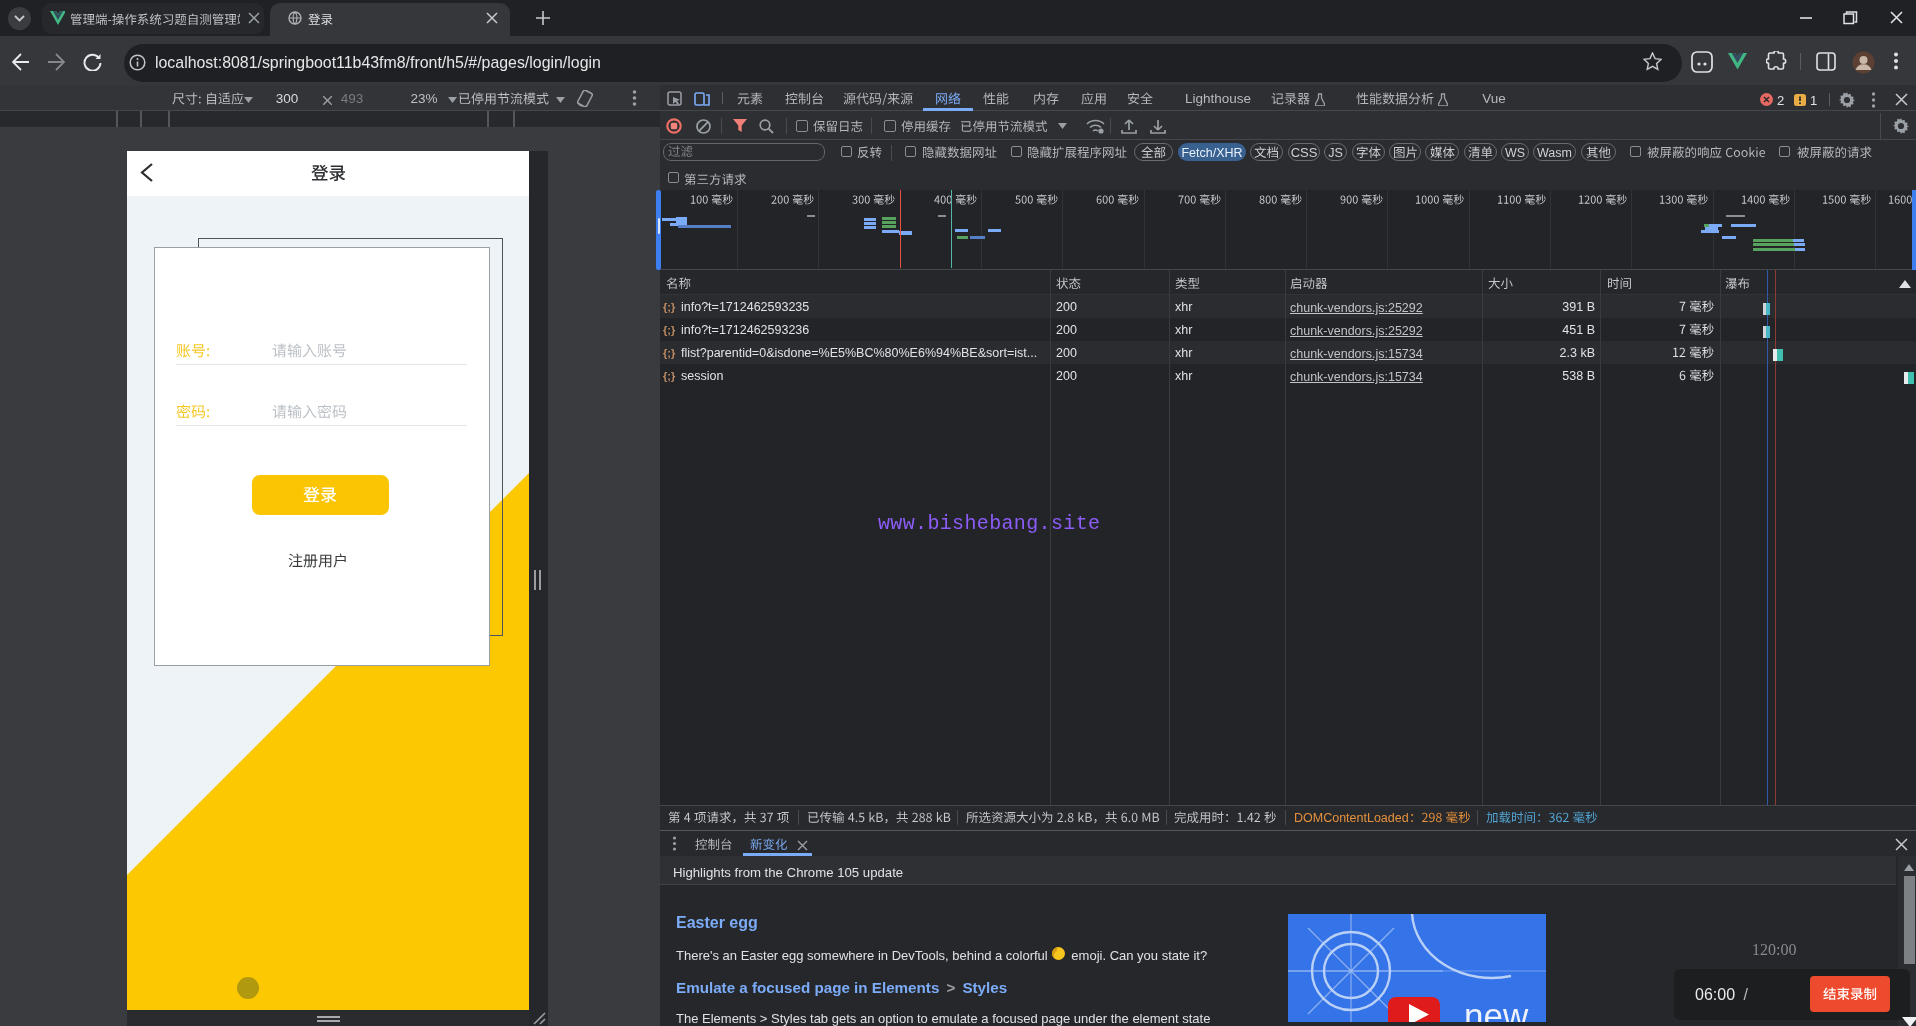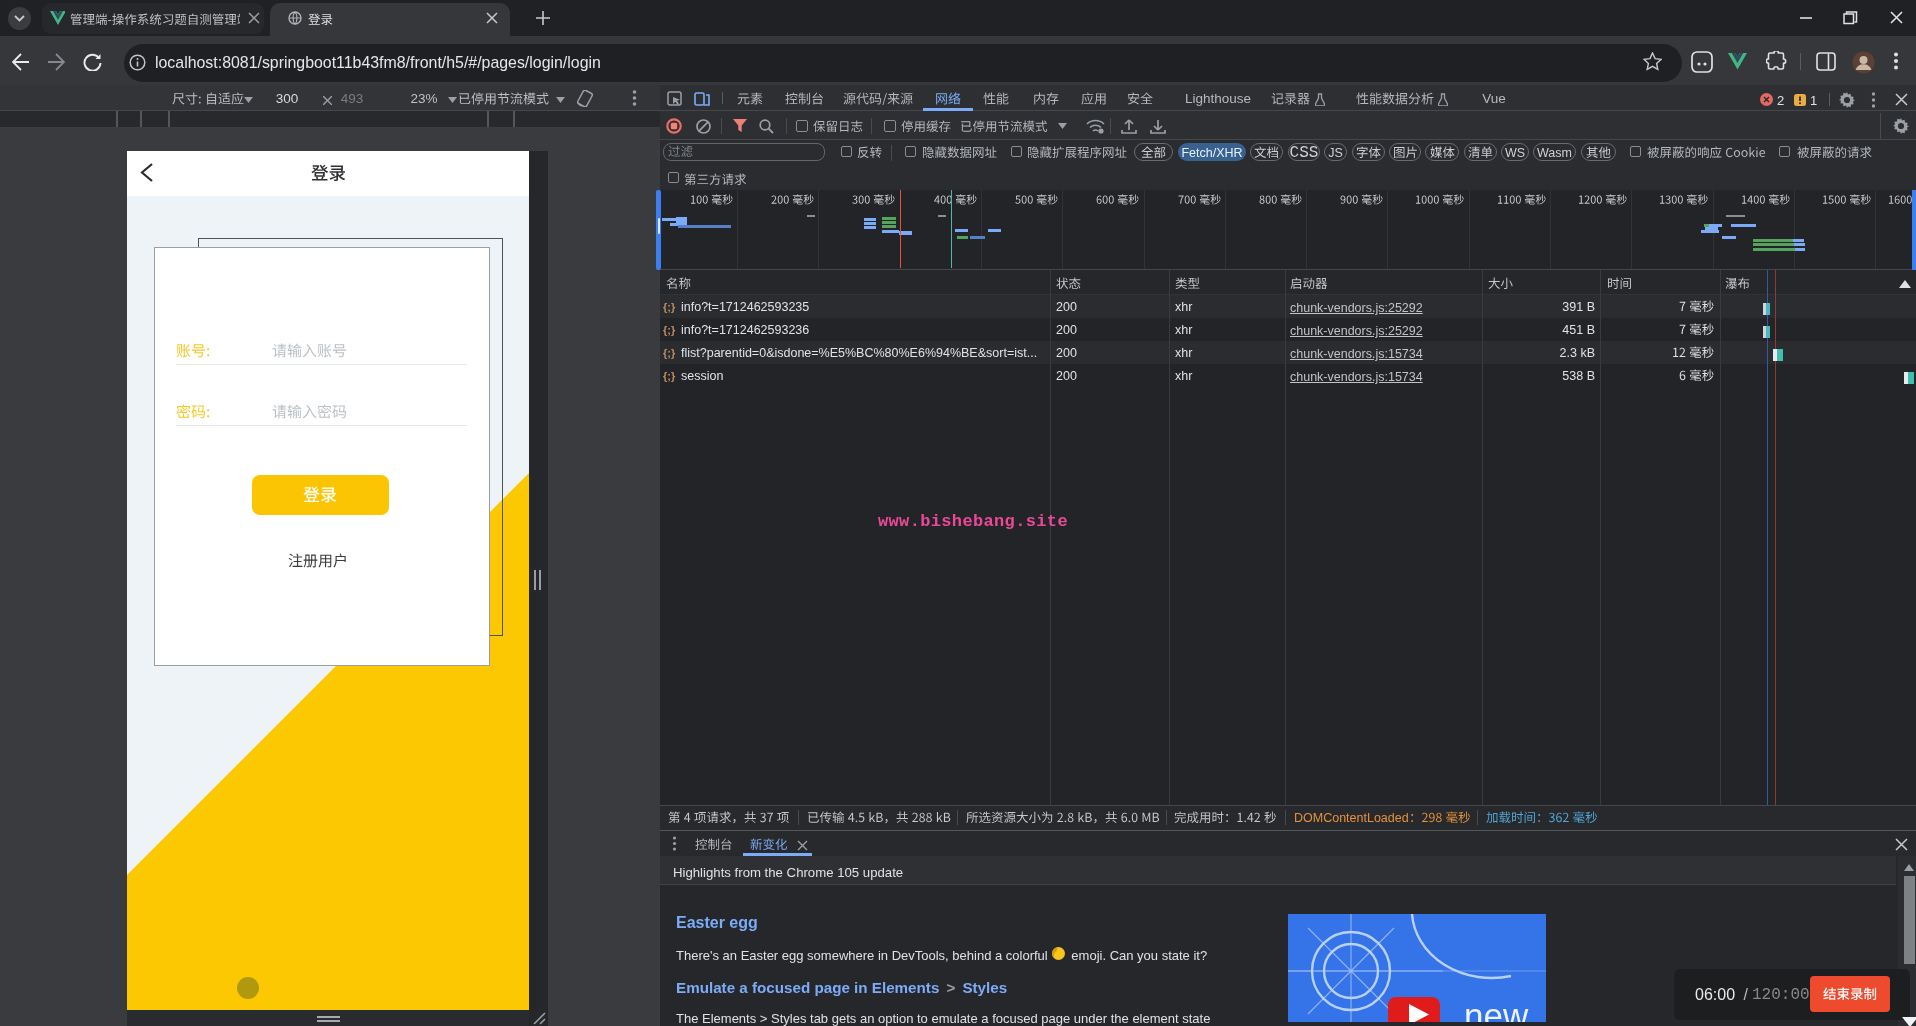--- a/index.html
+++ b/index.html
@@ -415,21 +415,21 @@
     <path transform="translate(1000.0,880.0) scale(1,-1)" d="M141 628C168 574 195 502 204 455L272 475C263 521 236 591 206 645ZM627 787V-78H694V718H855C828 639 789 533 751 448C841 358 866 284 866 222C867 187 860 155 840 143C829 136 814 133 799 132C779 132 751 132 722 135C734 114 741 83 742 64C771 62 803 62 828 65C852 68 874 74 890 85C923 108 936 156 936 215C936 284 914 363 824 457C867 550 913 664 948 757L897 790L885 787ZM247 826C262 794 278 755 289 722H80V654H552V722H366C355 756 334 806 314 844ZM433 648C417 591 387 508 360 452H51V383H575V452H433C458 504 485 572 508 631ZM109 291V-73H180V-26H454V-66H529V291ZM180 42V223H454V42Z"></path>
   </svg>
 <div class="a" style="left:1178px;top:143px;width:68px;height:18px;background:#38618f;border-radius:9px;"></div>
 <div class="a" style="left:1212.0px;top:147px;font-family:'Liberation Sans', sans-serif;font-size:12.5px;font-weight:400;color:#e8f0fe;white-space:pre;line-height:12.5px;transform:translateX(-50%);">Fetch/XHR</div>
 <div class="a" style="left:1250px;top:143px;width:33px;height:18px;border:1.2px solid #686b70;border-radius:9px;box-sizing:border-box;"></div>
 <svg style="position:absolute;left:1254.0px;top:146.0px" width="25.0" height="12.5" viewBox="0 0 2000.0 1000.0" fill="#cdd1d5">
     <path transform="translate(0.0,880.0) scale(1,-1)" d="M423 823C453 774 485 707 497 666L580 693C566 734 531 799 501 847ZM50 664V590H206C265 438 344 307 447 200C337 108 202 40 36 -7C51 -25 75 -60 83 -78C250 -24 389 48 502 146C615 46 751 -28 915 -73C928 -52 950 -20 967 -4C807 36 671 107 560 201C661 304 738 432 796 590H954V664ZM504 253C410 348 336 462 284 590H711C661 455 592 344 504 253Z"></path>
     <path transform="translate(1000.0,880.0) scale(1,-1)" d="M851 776C830 702 788 597 753 534L813 515C848 575 891 673 925 755ZM397 751C430 679 469 582 486 521L551 547C533 608 493 701 458 774ZM193 840V626H47V555H181C151 418 88 260 26 175C38 158 56 128 65 108C113 175 159 287 193 401V-79H264V424C295 374 332 312 347 279L393 337C375 365 291 482 264 516V555H390V626H264V840ZM369 63V-9H842V-71H916V471H694V837H621V471H392V398H842V269H404V201H842V63Z"></path>
   </svg>
 <div class="a" style="left:1288px;top:143px;width:32px;height:18px;border:1.2px solid #686b70;border-radius:9px;box-sizing:border-box;"></div>
-<div class="a" style="left:1304.0px;top:147px;font-family:Liberation Mono, monospace;font-size:16px;font-weight:400;color:#cdd1d5;white-space:pre;line-height:12.5px;transform:translateX(-50%);">CSS</div>
+<div class="a" style="left:1304.0px;top:147px;font-family:Liberation Sans, sans-serif;font-size:13px;font-weight:400;color:#cdd1d5;white-space:pre;line-height:12.5px;transform:translateX(-50%);">CSS</div>
 <div class="a" style="left:1324px;top:143px;width:23px;height:18px;border:1.2px solid #686b70;border-radius:9px;box-sizing:border-box;"></div>
 <div class="a" style="left:1335.5px;top:147px;font-family:'Liberation Sans', sans-serif;font-size:12.5px;font-weight:400;color:#cdd1d5;white-space:pre;line-height:12.5px;transform:translateX(-50%);">JS</div>
 <div class="a" style="left:1352px;top:143px;width:33px;height:18px;border:1.2px solid #686b70;border-radius:9px;box-sizing:border-box;"></div>
 <svg style="position:absolute;left:1356.0px;top:146.0px" width="25.0" height="12.5" viewBox="0 0 2000.0 1000.0" fill="#cdd1d5">
     <path transform="translate(0.0,880.0) scale(1,-1)" d="M460 363V300H69V228H460V14C460 0 455 -5 437 -6C419 -6 354 -6 287 -4C300 -24 314 -58 319 -79C404 -79 457 -78 492 -67C528 -54 539 -32 539 12V228H930V300H539V337C627 384 717 452 779 516L728 555L711 551H233V480H635C584 436 519 392 460 363ZM424 824C443 798 462 765 475 736H80V529H154V664H843V529H920V736H563C549 769 523 814 497 847Z"></path>
     <path transform="translate(1000.0,880.0) scale(1,-1)" d="M251 836C201 685 119 535 30 437C45 420 67 380 74 363C104 397 133 436 160 479V-78H232V605C266 673 296 745 321 816ZM416 175V106H581V-74H654V106H815V175H654V521C716 347 812 179 916 84C930 104 955 130 973 143C865 230 761 398 702 566H954V638H654V837H581V638H298V566H536C474 396 369 226 259 138C276 125 301 99 313 81C419 177 517 342 581 518V175Z"></path>
   </svg>
 <div class="a" style="left:1389px;top:143px;width:32px;height:18px;border:1.2px solid #686b70;border-radius:9px;box-sizing:border-box;"></div>
 <svg style="position:absolute;left:1392.5px;top:146.0px" width="25.0" height="12.5" viewBox="0 0 2000.0 1000.0" fill="#cdd1d5">
     <path transform="translate(0.0,880.0) scale(1,-1)" d="M375 279C455 262 557 227 613 199L644 250C588 276 487 309 407 325ZM275 152C413 135 586 95 682 61L715 117C618 149 445 188 310 203ZM84 796V-80H156V-38H842V-80H917V796ZM156 29V728H842V29ZM414 708C364 626 278 548 192 497C208 487 234 464 245 452C275 472 306 496 337 523C367 491 404 461 444 434C359 394 263 364 174 346C187 332 203 303 210 285C308 308 413 345 508 396C591 351 686 317 781 296C790 314 809 340 823 353C735 369 647 396 569 432C644 481 707 538 749 606L706 631L695 628H436C451 647 465 666 477 686ZM378 563 385 570H644C608 531 560 496 506 465C455 494 411 527 378 563Z"></path>
@@ -747,21 +747,21 @@
 <div class="a" style="left:1767px;top:270px;width:1px;height:535px;background:#2f5aa8;"></div>
 <div class="a" style="left:1775px;top:270px;width:1px;height:535px;background:#8f3a33;"></div>
 <div class="a" style="left:1763px;top:303px;width:3px;height:12px;background:#d0d3d7;"></div>
 <div class="a" style="left:1766px;top:303px;width:4px;height:12px;background:#49b8c4;"></div>
 <div class="a" style="left:1763px;top:326px;width:3px;height:12px;background:#d0d3d7;"></div>
 <div class="a" style="left:1766px;top:326px;width:4px;height:12px;background:#49b8c4;"></div>
 <div class="a" style="left:1773px;top:349px;width:4px;height:12px;background:#e8eaed;"></div>
 <div class="a" style="left:1777px;top:349px;width:6px;height:12px;background:#3ebfb0;"></div>
 <div class="a" style="left:1904px;top:372px;width:4px;height:12px;background:#e8eaed;"></div>
 <div class="a" style="left:1908px;top:372px;width:6px;height:12px;background:#3ebfb0;"></div>
-<div class="a" style="left:878px;top:512px;font-family:'Liberation Mono',monospace;font-size:17px;letter-spacing:0.35px;color:#ec4899;font-weight:700">www.bishebang.site</div>
+<div class="a" style="left:878px;top:512px;font-family:'Liberation Mono',monospace;font-size:20px;letter-spacing:0.35px;color:#8b5cf6;font-weight:400">www.bishebang.site</div>
 <div class="a" style="left:660px;top:805px;width:1256px;height:25px;background:#28292d;"></div>
 <div class="a" style="left:660px;top:805px;width:1256px;height:1px;background:#45474b;"></div>
 <svg style="position:absolute;left:668.0px;top:811.0px" width="121.3" height="12.5" viewBox="0 0 9705.0 1000.0" fill="#c5c8cc">
     <path transform="translate(0.0,880.0) scale(1,-1)" d="M168 401C160 329 145 240 131 180H398C315 93 188 17 70 -22C87 -36 108 -63 119 -81C238 -34 369 51 457 151V-80H531V180H821C811 89 800 50 786 36C778 29 768 28 750 28C732 27 685 28 636 33C647 14 656 -15 657 -36C709 -39 758 -39 783 -37C812 -35 830 -29 847 -12C873 13 886 74 900 214C901 224 902 244 902 244H531V337H868V558H131V494H457V401ZM231 337H457V244H217ZM531 494H795V401H531ZM212 845C177 749 117 658 46 598C65 589 95 572 109 561C147 597 184 643 216 696H271C292 656 312 607 321 575L387 599C380 624 364 662 346 696H507V754H249C261 778 272 803 281 828ZM598 845C572 753 525 665 464 607C483 598 515 579 530 568C561 602 591 646 617 696H685C718 657 749 607 763 574L828 602C816 628 793 664 767 696H947V754H644C654 778 663 803 670 828Z"></path>
     <path transform="translate(1260.0,880.0) scale(1,-1)" d="M340 0H426V202H524V275H426V733H325L20 262V202H340ZM340 275H115L282 525C303 561 323 598 341 633H345C343 596 340 536 340 500Z"></path>
     <path transform="translate(2075.0,880.0) scale(1,-1)" d="M618 500V289C618 184 591 56 319 -19C335 -34 357 -61 366 -77C649 12 693 158 693 289V500ZM689 91C766 41 864 -31 911 -79L961 -26C913 21 813 90 736 138ZM29 184 48 106C140 137 262 179 379 219L369 284L247 247V650H363V722H46V650H172V225ZM417 624V153H490V556H816V155H891V624H655C670 655 686 692 702 728H957V796H381V728H613C603 694 591 656 578 624Z"></path>
     <path transform="translate(3075.0,880.0) scale(1,-1)" d="M107 772C159 725 225 659 256 617L307 670C276 711 208 773 155 818ZM42 526V454H192V88C192 44 162 14 144 2C157 -13 177 -44 184 -62C198 -41 224 -20 393 110C385 125 373 154 368 174L264 96V526ZM494 212H808V130H494ZM494 265V342H808V265ZM614 840V762H382V704H614V640H407V585H614V516H352V458H960V516H688V585H899V640H688V704H929V762H688V840ZM424 400V-79H494V75H808V5C808 -7 803 -11 790 -12C776 -13 728 -13 677 -11C687 -29 696 -57 699 -76C770 -76 816 -76 843 -64C872 -53 880 -33 880 4V400Z"></path>
     <path transform="translate(4075.0,880.0) scale(1,-1)" d="M117 501C180 444 252 363 283 309L344 354C311 408 237 485 174 540ZM43 89 90 21C193 80 330 162 460 242V22C460 2 453 -3 434 -4C414 -4 349 -5 280 -2C292 -25 303 -60 308 -82C396 -82 456 -80 490 -67C523 -54 537 -31 537 22V420C623 235 749 82 912 4C924 24 949 54 967 69C858 116 763 198 687 299C753 356 835 437 896 508L832 554C786 492 711 412 648 355C602 426 565 505 537 586V599H939V672H816L859 721C818 754 737 802 674 834L629 786C690 755 765 707 806 672H537V838H460V672H65V599H460V320C308 233 145 141 43 89Z"></path>
     <path transform="translate(5075.0,880.0) scale(1,-1)" d="M157 -107C262 -70 330 12 330 120C330 190 300 235 245 235C204 235 169 210 169 163C169 116 203 92 244 92L261 94C256 25 212 -22 135 -54Z"></path>
     <path transform="translate(6075.0,880.0) scale(1,-1)" d="M587 150C682 80 804 -20 864 -80L935 -34C870 27 745 122 653 189ZM329 187C273 112 160 25 62 -28C79 -41 106 -65 121 -81C222 -23 335 70 407 157ZM89 628V556H280V318H48V245H956V318H720V556H920V628H720V831H643V628H357V831H280V628ZM357 318V556H643V318Z"></path>
@@ -898,21 +898,21 @@
       <text x="176" y="114" font-family="Liberation Sans" font-size="35" fill="#edf2fb">new</text>
     </svg></div>
 <div class="a" style="left:1898px;top:856px;width:18px;height:170px;background:#2b2d30;"></div>
 <svg class="a" style="left:1904px;top:864px;" width="10" height="7" viewBox="0 0 10 7">
     <path d="M5 0l5 7H0z" fill="#9aa0a6"></path>
   </svg>
 <div class="a" style="left:1904px;top:876px;width:11px;height:88px;background:#7e8184;"></div>
 <div class="a" style="left:1674px;top:969px;width:236px;height:51px;background:#1d1e20;border-radius:6px;"></div>
 <div class="a" style="left:1695px;top:987px;font-family:'Liberation Sans', sans-serif;font-size:16px;font-weight:400;color:#e8eaed;white-space:pre;line-height:16px;">06:00</div>
 <div class="a" style="left:1739px;top:987px;font-family:'Liberation Sans', sans-serif;font-size:16px;font-weight:400;color:#b8bbbe;white-space:pre;line-height:16px;"> / </div>
-<div class="a" style="left:1752px;top:987px;font-family:Liberation Mono, monospace;font-size:16px;font-weight:400;color:#87898c;white-space:pre;line-height:16px;">120:00</div>
+<div class="a" style="left:1752px;top:942px;font-family:Liberation Serif, serif;font-size:16px;font-weight:400;color:#87898c;white-space:pre;line-height:16px;">120:00</div>
 <div class="a" style="left:1810px;top:976px;width:80px;height:36px;background:#ee4b2e;border-radius:4px;"></div>
 <svg style="position:absolute;left:1823.0px;top:987.1px" width="54.0" height="13.5" viewBox="0 0 4000.0 1000.0" fill="#ffffff">
     <path transform="translate(0.0,880.0) scale(1,-1)" d="M31 62 47 -35C149 -13 285 15 414 44L406 132C269 105 127 77 31 62ZM57 423C73 431 98 437 208 449C168 394 132 351 114 334C81 298 58 274 33 269C44 244 60 197 64 178C90 192 130 202 407 251C403 272 401 308 401 334L200 302C277 386 352 486 414 587L329 640C310 604 289 569 267 535L155 526C212 605 269 705 311 801L214 841C175 727 105 606 83 575C62 543 44 522 24 517C36 491 51 444 57 423ZM631 845V715H409V624H631V489H435V398H929V489H730V624H948V715H730V845ZM460 309V-83H553V-40H811V-79H907V309ZM553 45V223H811V45Z"></path>
     <path transform="translate(1000.0,880.0) scale(1,-1)" d="M141 559V256H400C308 158 168 70 35 24C57 5 86 -31 101 -55C224 -4 353 82 449 184V-84H548V190C644 85 776 -6 901 -57C916 -31 947 7 969 26C834 72 692 159 602 256H865V559H548V656H929V743H548V844H449V743H74V656H449V559ZM233 476H449V341H233ZM548 476H768V341H548Z"></path>
     <path transform="translate(2000.0,880.0) scale(1,-1)" d="M126 308C190 271 270 215 308 177L375 242C334 281 252 332 190 365ZM129 792V704H725L722 629H160V544H717L712 468H64V385H449V212C306 155 157 96 61 62L112 -22C207 17 331 70 449 123V13C449 -1 444 -6 428 -6C412 -7 356 -7 302 -5C314 -28 329 -62 334 -87C411 -87 463 -86 499 -73C535 -61 546 -38 546 11V205C630 88 747 1 892 -46C905 -20 933 17 954 37C852 64 763 111 691 173C753 212 824 264 883 314L802 373C759 328 691 272 632 231C598 270 569 313 546 359V385H941V468H811C821 571 828 692 830 791L754 795L737 792Z"></path>
     <path transform="translate(3000.0,880.0) scale(1,-1)" d="M662 756V197H750V756ZM841 831V36C841 20 835 15 820 15C802 14 747 14 691 16C704 -12 717 -55 721 -81C797 -81 854 -79 887 -63C920 -47 932 -20 932 36V831ZM130 823C110 727 76 626 32 560C54 552 91 538 111 527H41V440H279V352H84V-3H169V267H279V-83H369V267H485V87C485 77 482 74 473 74C462 73 433 73 396 74C407 51 419 18 421 -7C474 -7 513 -6 539 8C565 22 571 46 571 85V352H369V440H602V527H369V619H562V705H369V839H279V705H191C201 738 210 772 217 805ZM279 527H116C132 553 147 584 160 619H279Z"></path>
   </svg>
 <svg class="a" style="left:1902px;top:1017px;" width="16" height="10" viewBox="0 0 16 10">
     <path d="M8 10L0 0h16z" fill="#f0f2f4"></path>
   </svg>

